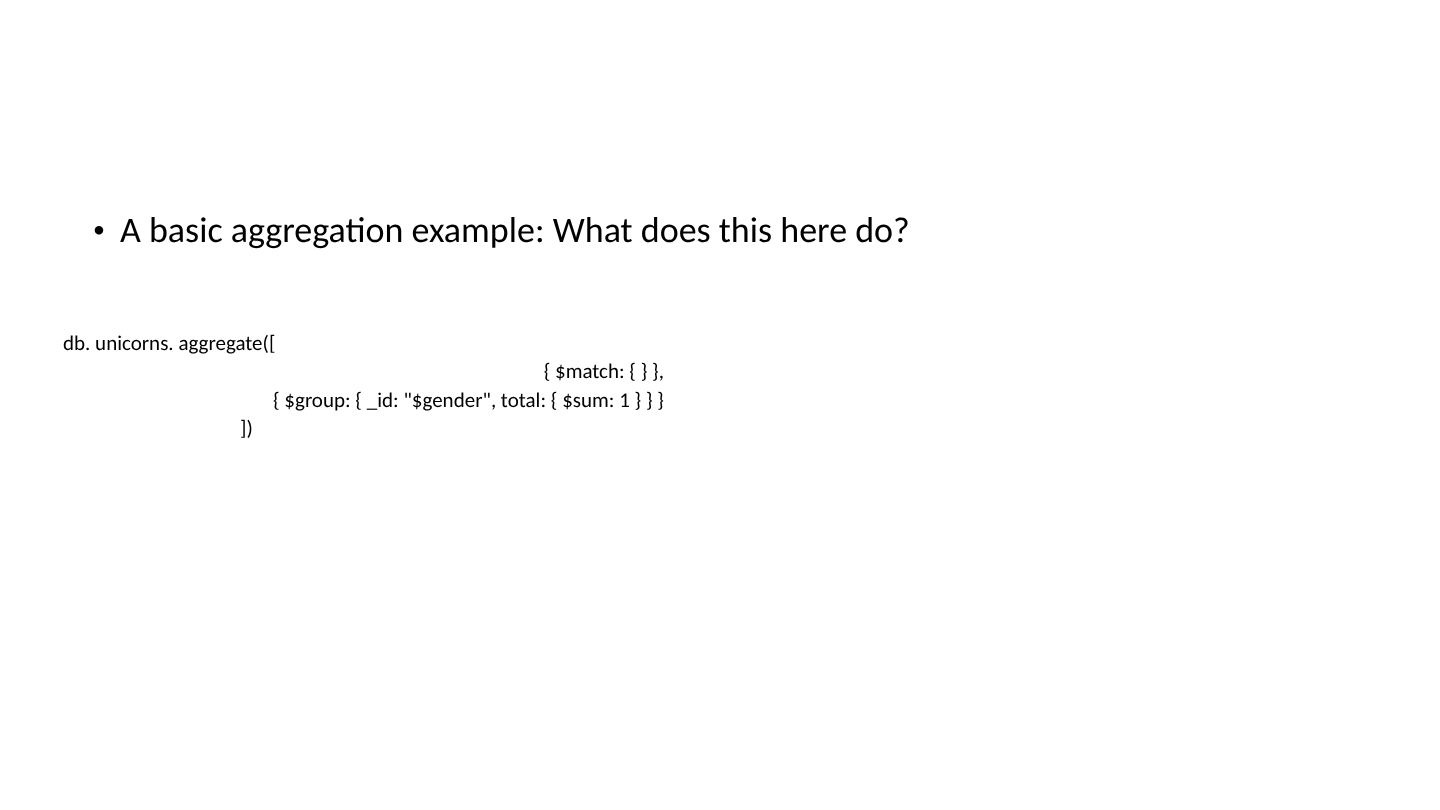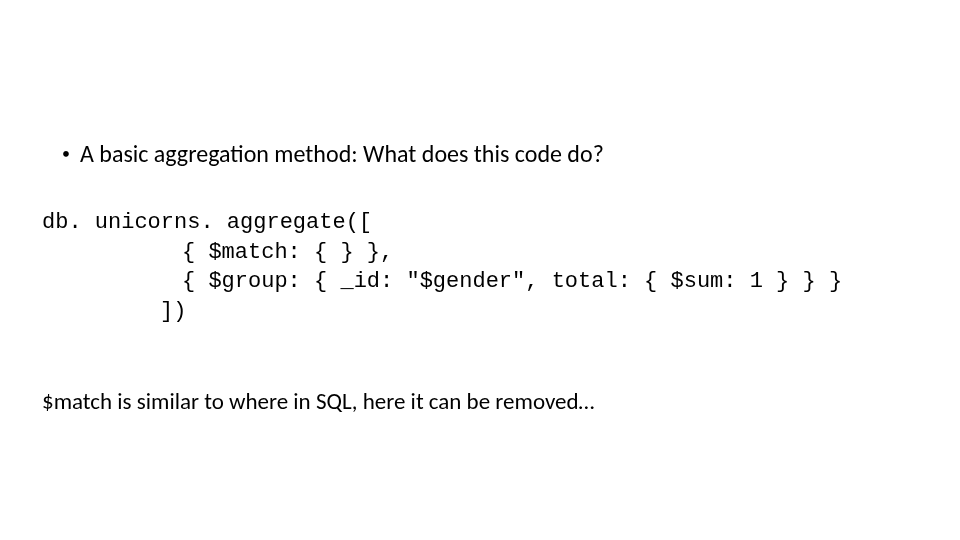--- a/index.html
+++ b/index.html
@@ -27,54 +27,53 @@
     display: flex;
     align-items: flex-start;
   }
   .bullet-dot {
     font-size: 16px;
     line-height: 28px;
     margin-right: 10px;
   }
   .code-block {
     position: absolute;
-    top: 208px;
+    top: 220px;
     left: 42px;
-    font-size: 22px;
+    font-size: 14px;
     line-height: 1.35;
-    font-family: Liberation Mono, monospace;
   }
   .code-block .indent1 {
     padding-left: 118px;
   }
   .code-block .indent2 {
     padding-left: 140px;
+    text-align: right;
   }
   .explanation {
     position: absolute;
     top: 386px;
     left: 42px;
     font-size: 23px;
     line-height: 1.35;
   }
 </style>
 </head>
 <body>
 
 <div class="slide">
 
   <div class="bullet-row">
     <span class="bullet-dot">•</span>
-    <span>A basic aggregation method: What does this code do?</span>
+    <span>A basic aggregation example: What does this here do?</span>
   </div>
 
   <div class="code-block">
     <div>db. unicorns. aggregate([</div>
     <div class="indent2">{ $match: { } },</div>
     <div class="indent2">{ $group: { _id: "$gender", total: { $sum: 1 } } }</div>
     <div class="indent1">])</div>
   </div>
 
   <div class="explanation">
-    <div>$match is similar to where in SQL, here it can be removed…</div>
   </div>
 
 </div>
 
 </body></html>

